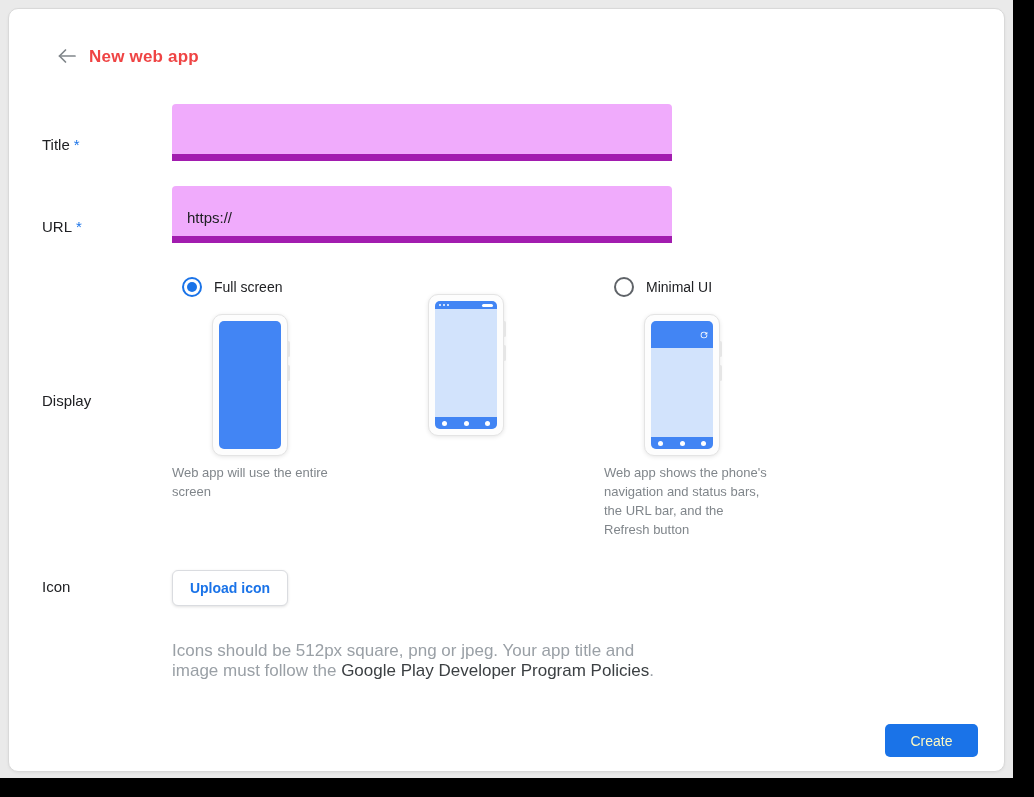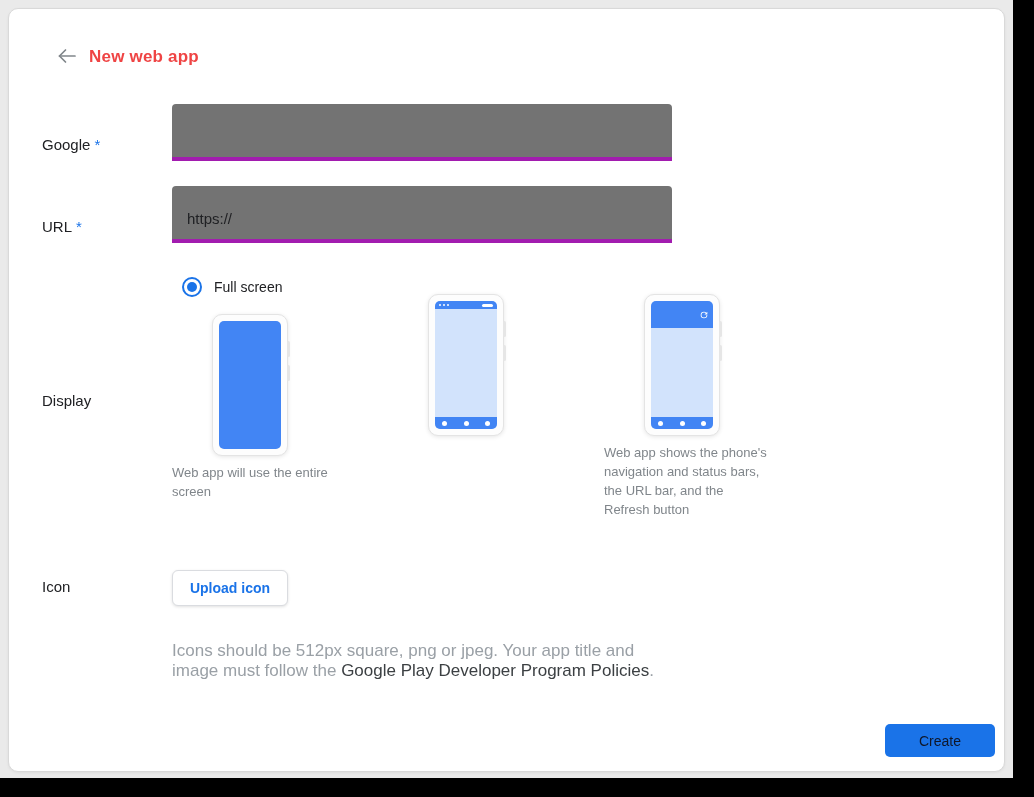--- a/index.html
+++ b/index.html
@@ -35,23 +35,23 @@
     font-size: 17px; font-weight: 700; color: #ef4444;
     letter-spacing: 0.2px;
   }
   .field-label {
     position: absolute; left: 33px;
     font-size: 15px; color: #202124;
   }
   .required-marker { color: #1a73e8; margin-left: 4px; }
   .text-field {
     position: absolute; left: 163px; width: 500px; height: 57px;
-    background: #737373;
+    background: #f0abfc;
     border: none;
-    border-bottom: 4px solid #a21caf;
+    border-bottom: 7px solid #a21caf;
     border-radius: 4px 4px 0 0;
     padding: 24px 15px 12px 15px;
     font-family: "Liberation Sans", sans-serif;
     font-size: 15px; color: #202124;
     outline: none;
   }
   .display-cols {
     position: absolute; left: 163px; top: 268px;
     display: flex;
     gap: 41px;
@@ -128,22 +128,22 @@
     font-family: "Liberation Sans", sans-serif;
     cursor: pointer;
   }
   .help-text {
     position: absolute; left: 163px; top: 632px; width: 505px;
     font-size: 17px; line-height: 20px; color: #9aa0a6;
   }
   .help-link { color: #3c4043; cursor: pointer; }
   .create-btn {
     position: absolute; left: 876px; top: 715px;
-    width: 110px; height: 33px;
-    background: #1a73e8; color: #0f172a;
+    width: 93px; height: 33px;
+    background: #1a73e8; color: #fef9c3;
     border: none; border-radius: 5px;
     font-size: 14px; font-weight: 500;
     font-family: "Liberation Sans", sans-serif;
     cursor: pointer;
   }
 </style>
 </head>
 <body>
 
 <div class="page">
@@ -153,21 +153,21 @@
       <span>
         <svg width="24" height="24" viewBox="0 0 24 24" fill="none" stroke="#80868b" stroke-width="1.7" stroke-linecap="round" stroke-linejoin="round">
             <path d="M20 12H4.5"></path>
             <path d="M10.5 6l-6 6 6 6"></path>
           </svg>
       </span>
     </button>
     <div class="page-title">New web app</div>
 
     <div class="field-label" style="top:127px;">
-      <span>Google</span><span class="required-marker">*</span>
+      <span>Title</span><span class="required-marker">*</span>
     </div>
     <input class="text-field" style="top: 95px;" type="text" value="">
 
     <div class="field-label" style="top:209px;">
       <span>URL</span><span class="required-marker">*</span>
     </div>
     <input class="text-field" style="top: 177px;" type="text" value="https://">
 
     <div class="field-label" style="top:383px;">Display</div>
 
@@ -199,20 +199,24 @@
             <div class="navbar">
                 <i></i>
                 <i></i>
                 <i></i>
               </div>
           </div>
         </div>
       </div>
 
       <div class="option-col">
+        <div class="radio-row">
+          <div class="radio"></div>
+          <div class="radio-label">Minimal UI</div>
+        </div>
         <div class="phone">
           <div class="screen screen-light">
             <div class="minimal-topbar">
               <span>
                 <svg width="10" height="10" viewBox="0 0 24 24">
                     <path fill="#ffffff" d="M17.65 6.35A7.95 7.95 0 0 0 12 4a8 8 0 1 0 8 8h-2a6 6 0 1 1-6-6c1.66 0 3.14.69 4.22 1.78L13 11h7V4l-2.35 2.35z"></path>
                   </svg>
               </span>
             </div>
             <div class="phone-body"></div>

